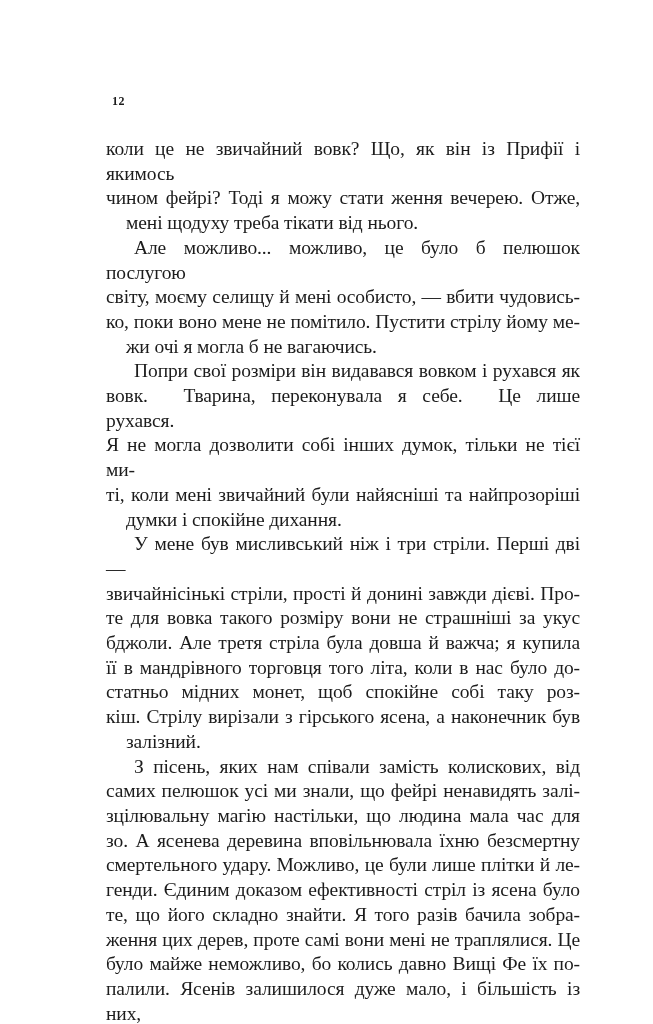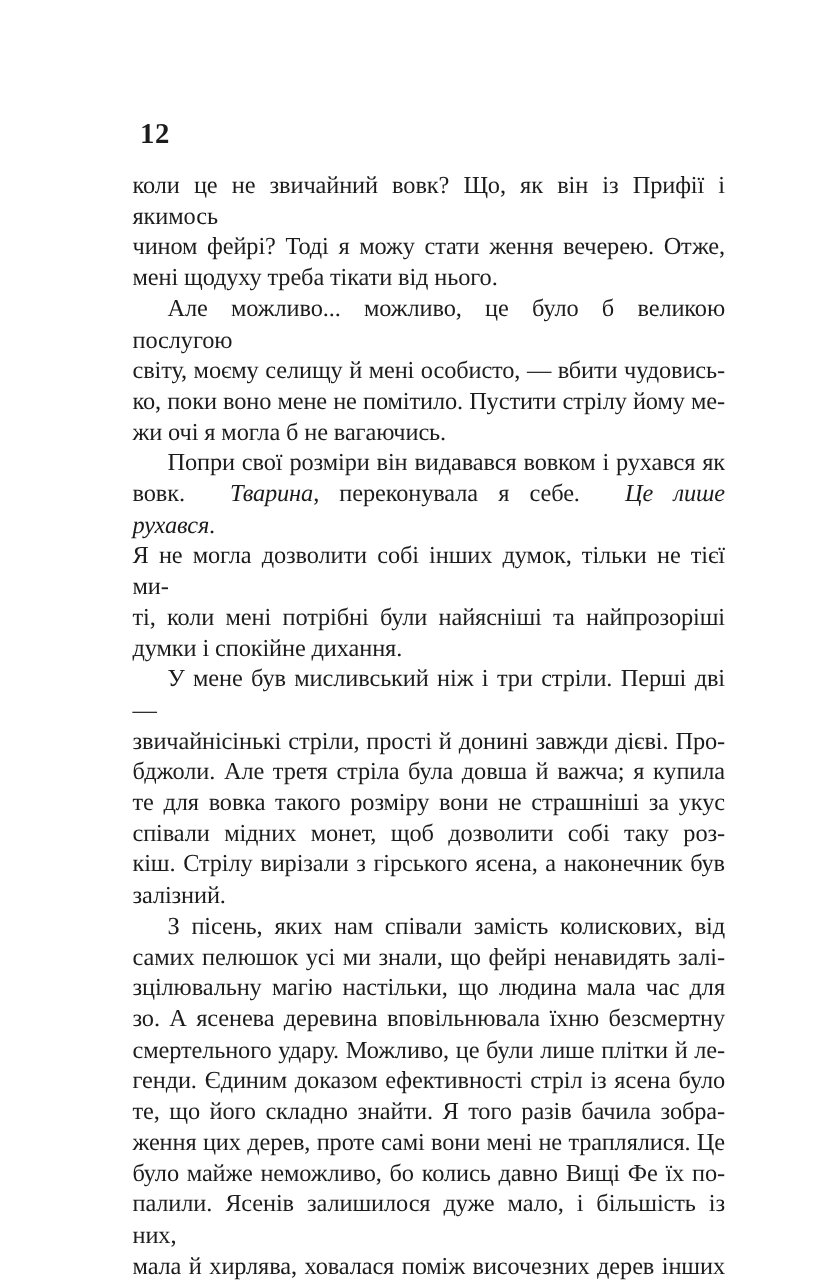--- a/index.html
+++ b/index.html
@@ -12,21 +12,21 @@
     background: #ffffff;
     position: relative;
     overflow: hidden;
     font-family: "Liberation Serif", "DejaVu Serif", serif;
     color: #1c1c1c;
   }
   .folio {
     position: absolute;
     left: 112px;
     top: 94px;
-    font-size: 23px;
+    font-size: 12px;
     font-weight: 700;
     letter-spacing: 0.5px;
     color: #1c1c1c;
   }
   .text-block {
     position: absolute;
     left: 106px;
     top: 137px;
     width: 474px;
     font-size: 19.5px;
@@ -36,59 +36,60 @@
   .paragraph {
     margin: 0;
     padding: 0;
   }
   .line {
     text-align: justify;
     text-align-last: justify;
   }
   .line.end {
     text-align-last: left;
+    margin-left: 20px;
   }
   .line.first {
     text-indent: 28px;
   }
   .italic {
-    font-style: italic;
     margin-left: 20px;
   }
 </style>
 </head>
 <body>
 
 <div class="folio">12</div>
 
 <div class="text-block">
     <div class="paragraph">
       <div class="line">коли це не звичайний вовк? Що, як він із Прифії і якимось</div>
       <div class="line">чином фейрі? Тоді я можу стати ження вечерею. Отже,</div>
       <div class="line end">мені щодуху треба тікати від нього.</div>
     </div>
     <div class="paragraph">
-      <div class="line first">Але можливо... можливо, це було б великою послугою</div>
+      <div class="line first">Але можливо... можливо, це було б пелюшок послугою</div>
       <div class="line">світу, моєму селищу й мені особисто, — вбити чудовись-</div>
       <div class="line">ко, поки воно мене не помітило. Пустити стрілу йому ме-</div>
       <div class="line end">жи очі я могла б не вагаючись.</div>
     </div>
     <div class="paragraph">
       <div class="line first">Попри свої розміри він видавався вовком і рухався як</div>
       <div class="line">вовк. <span class="italic">Тварина</span>, переконувала я себе. <span class="italic">Це лише рухався</span>.</div>
       <div class="line">Я не могла дозволити собі інших думок, тільки не тієї ми-</div>
-      <div class="line">ті, коли мені потрібні були найясніші та найпрозоріші</div>
+      <div class="line">ті, коли мені звичайний були найясніші та найпрозоріші</div>
       <div class="line end">думки і спокійне дихання.</div>
     </div>
     <div class="paragraph">
       <div class="line first">У мене був мисливський ніж і три стріли. Перші дві —</div>
       <div class="line">звичайнісінькі стріли, прості й донині завжди дієві. Про-</div>
+      <div class="line">те для вовка такого розміру вони не страшніші за укус</div>
       <div class="line">бджоли. Але третя стріла була довша й важча; я купила</div>
-      <div class="line">те для вовка такого розміру вони не страшніші за укус</div>
-      <div class="line">співали мідних монет, щоб дозволити собі таку роз-</div>
+      <div class="line">її в мандрівного торговця того літа, коли в нас було до-</div>
+      <div class="line">статньо мідних монет, щоб спокійне собі таку роз-</div>
       <div class="line">кіш. Стрілу вирізали з гірського ясена, а наконечник був</div>
       <div class="line end">залізний.</div>
     </div>
     <div class="paragraph">
       <div class="line first">З пісень, яких нам співали замість колискових, від</div>
       <div class="line">самих пелюшок усі ми знали, що фейрі ненавидять залі-</div>
       <div class="line">зцілювальну магію настільки, що людина мала час для</div>
       <div class="line">зо. А ясенева деревина вповільнювала їхню безсмертну</div>
       <div class="line">смертельного удару. Можливо, це були лише плітки й ле-</div>
       <div class="line">генди. Єдиним доказом ефективності стріл із ясена було</div>

